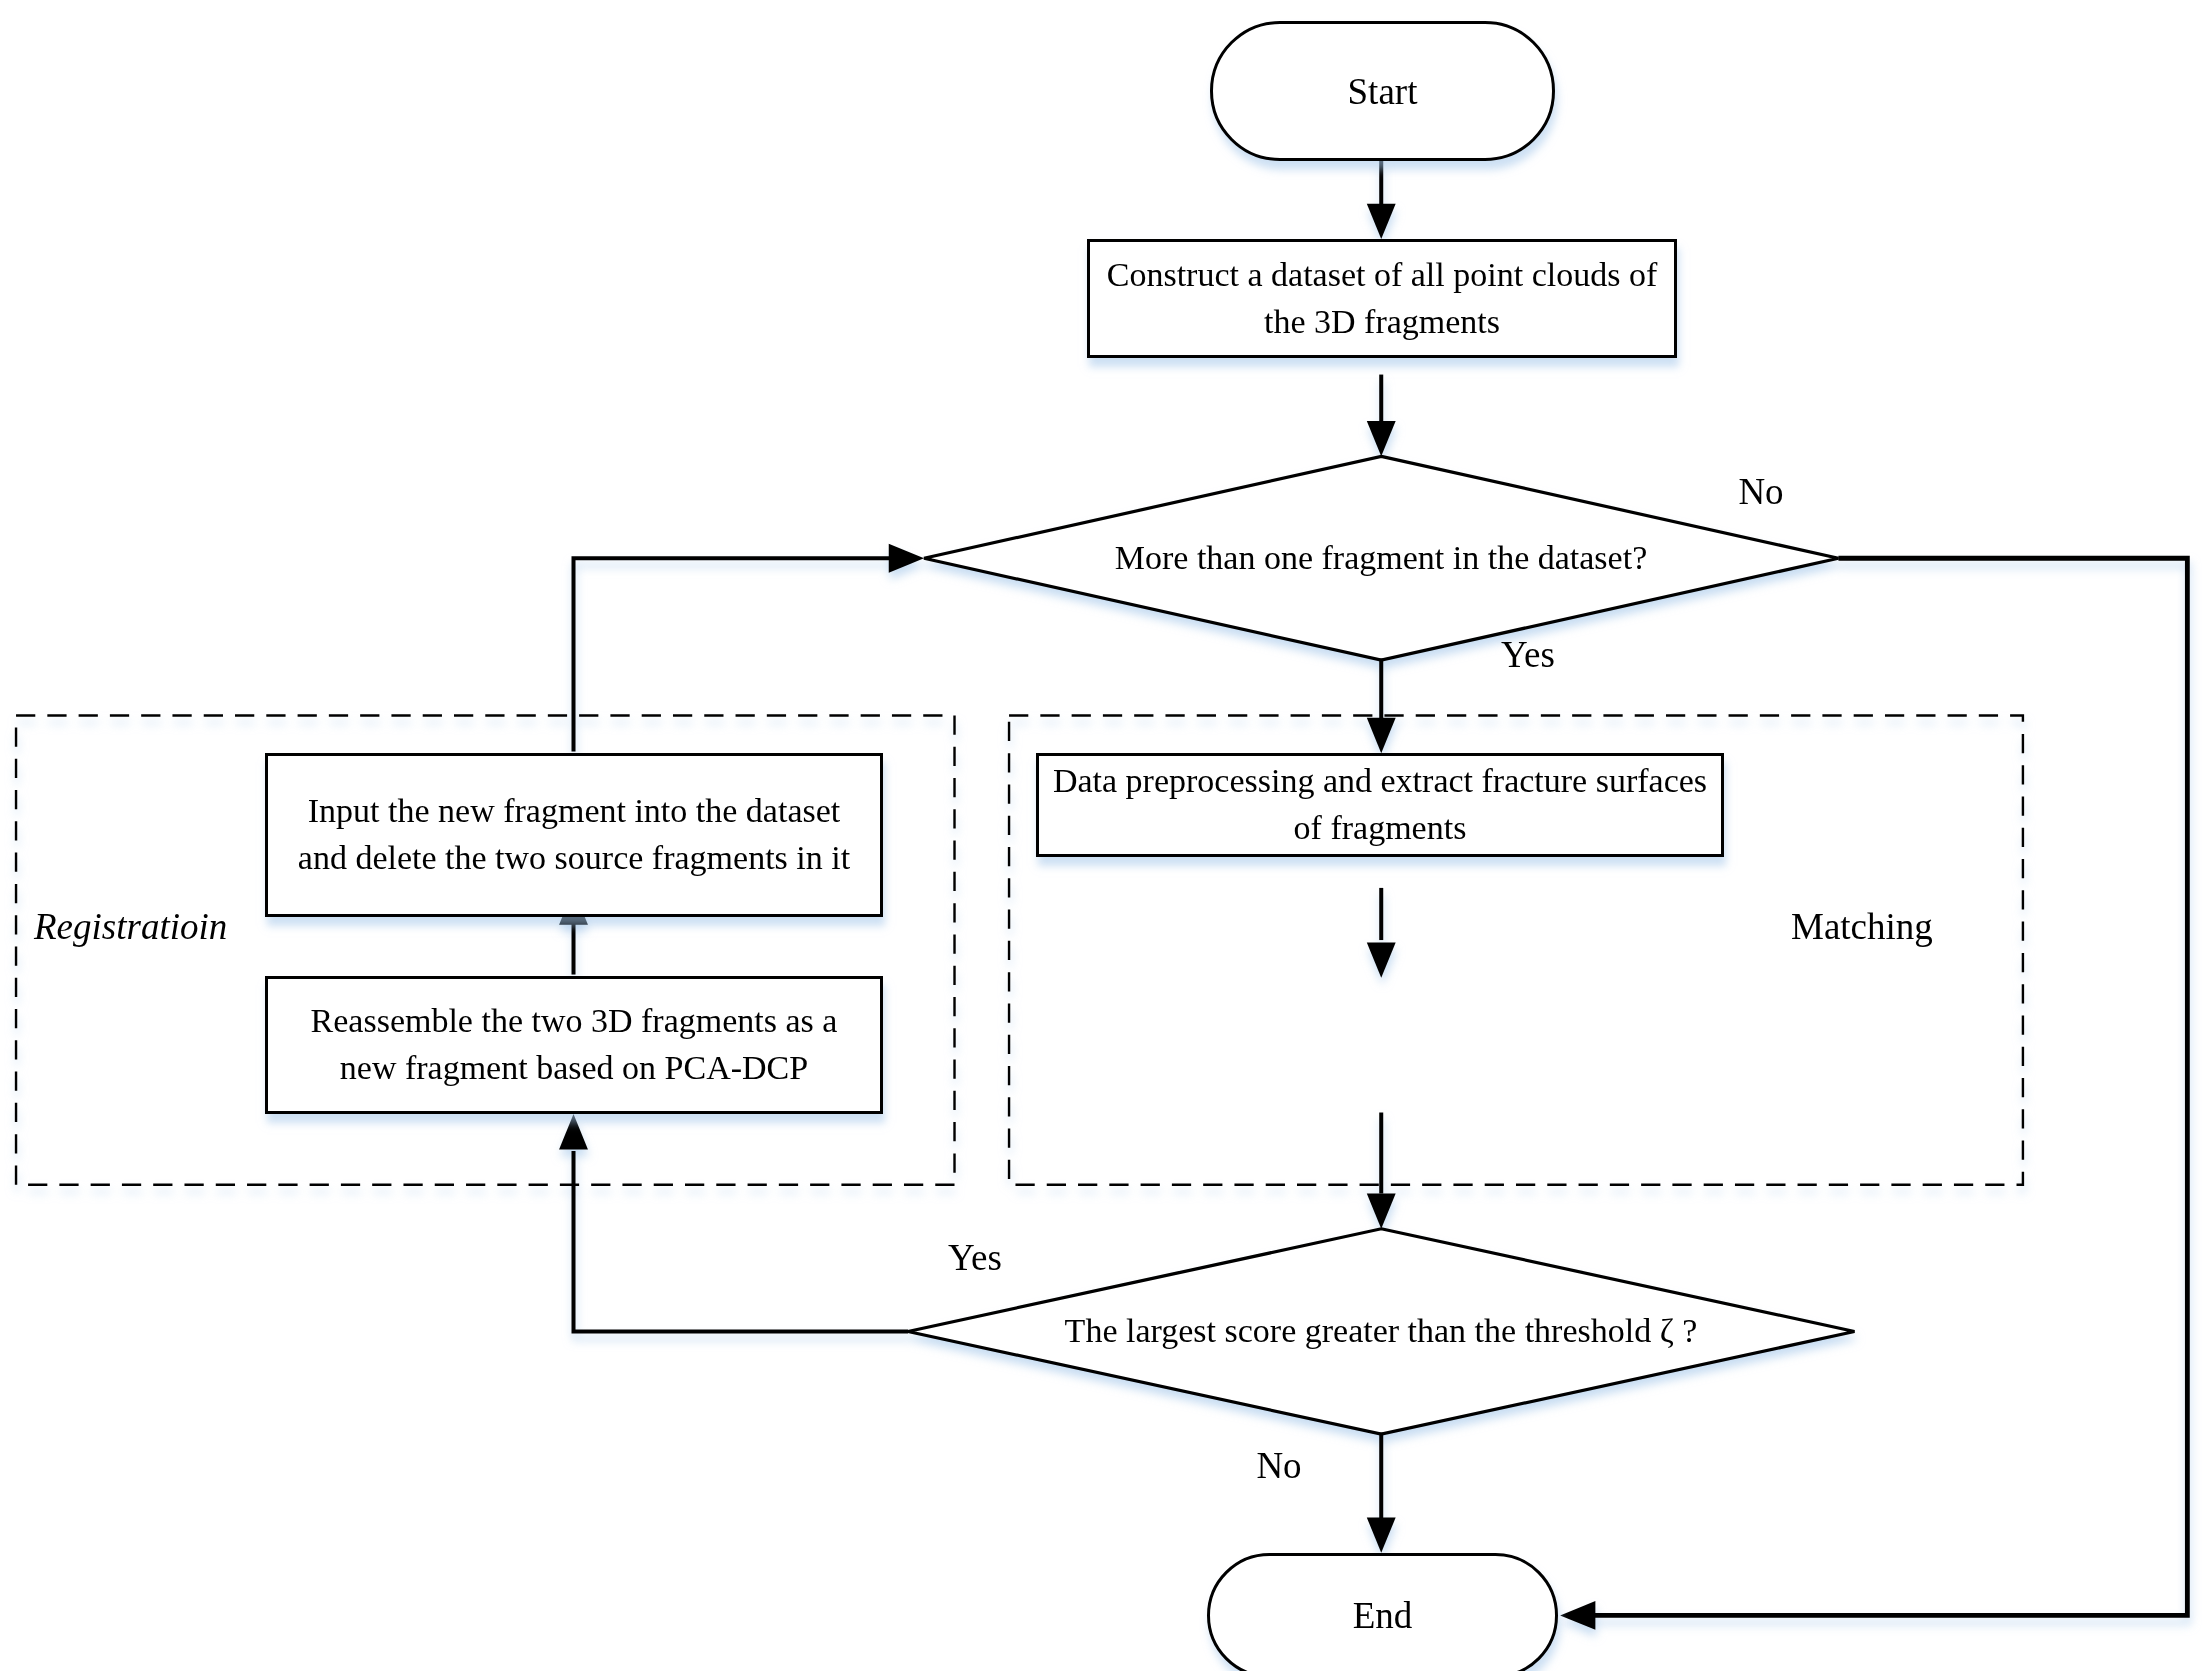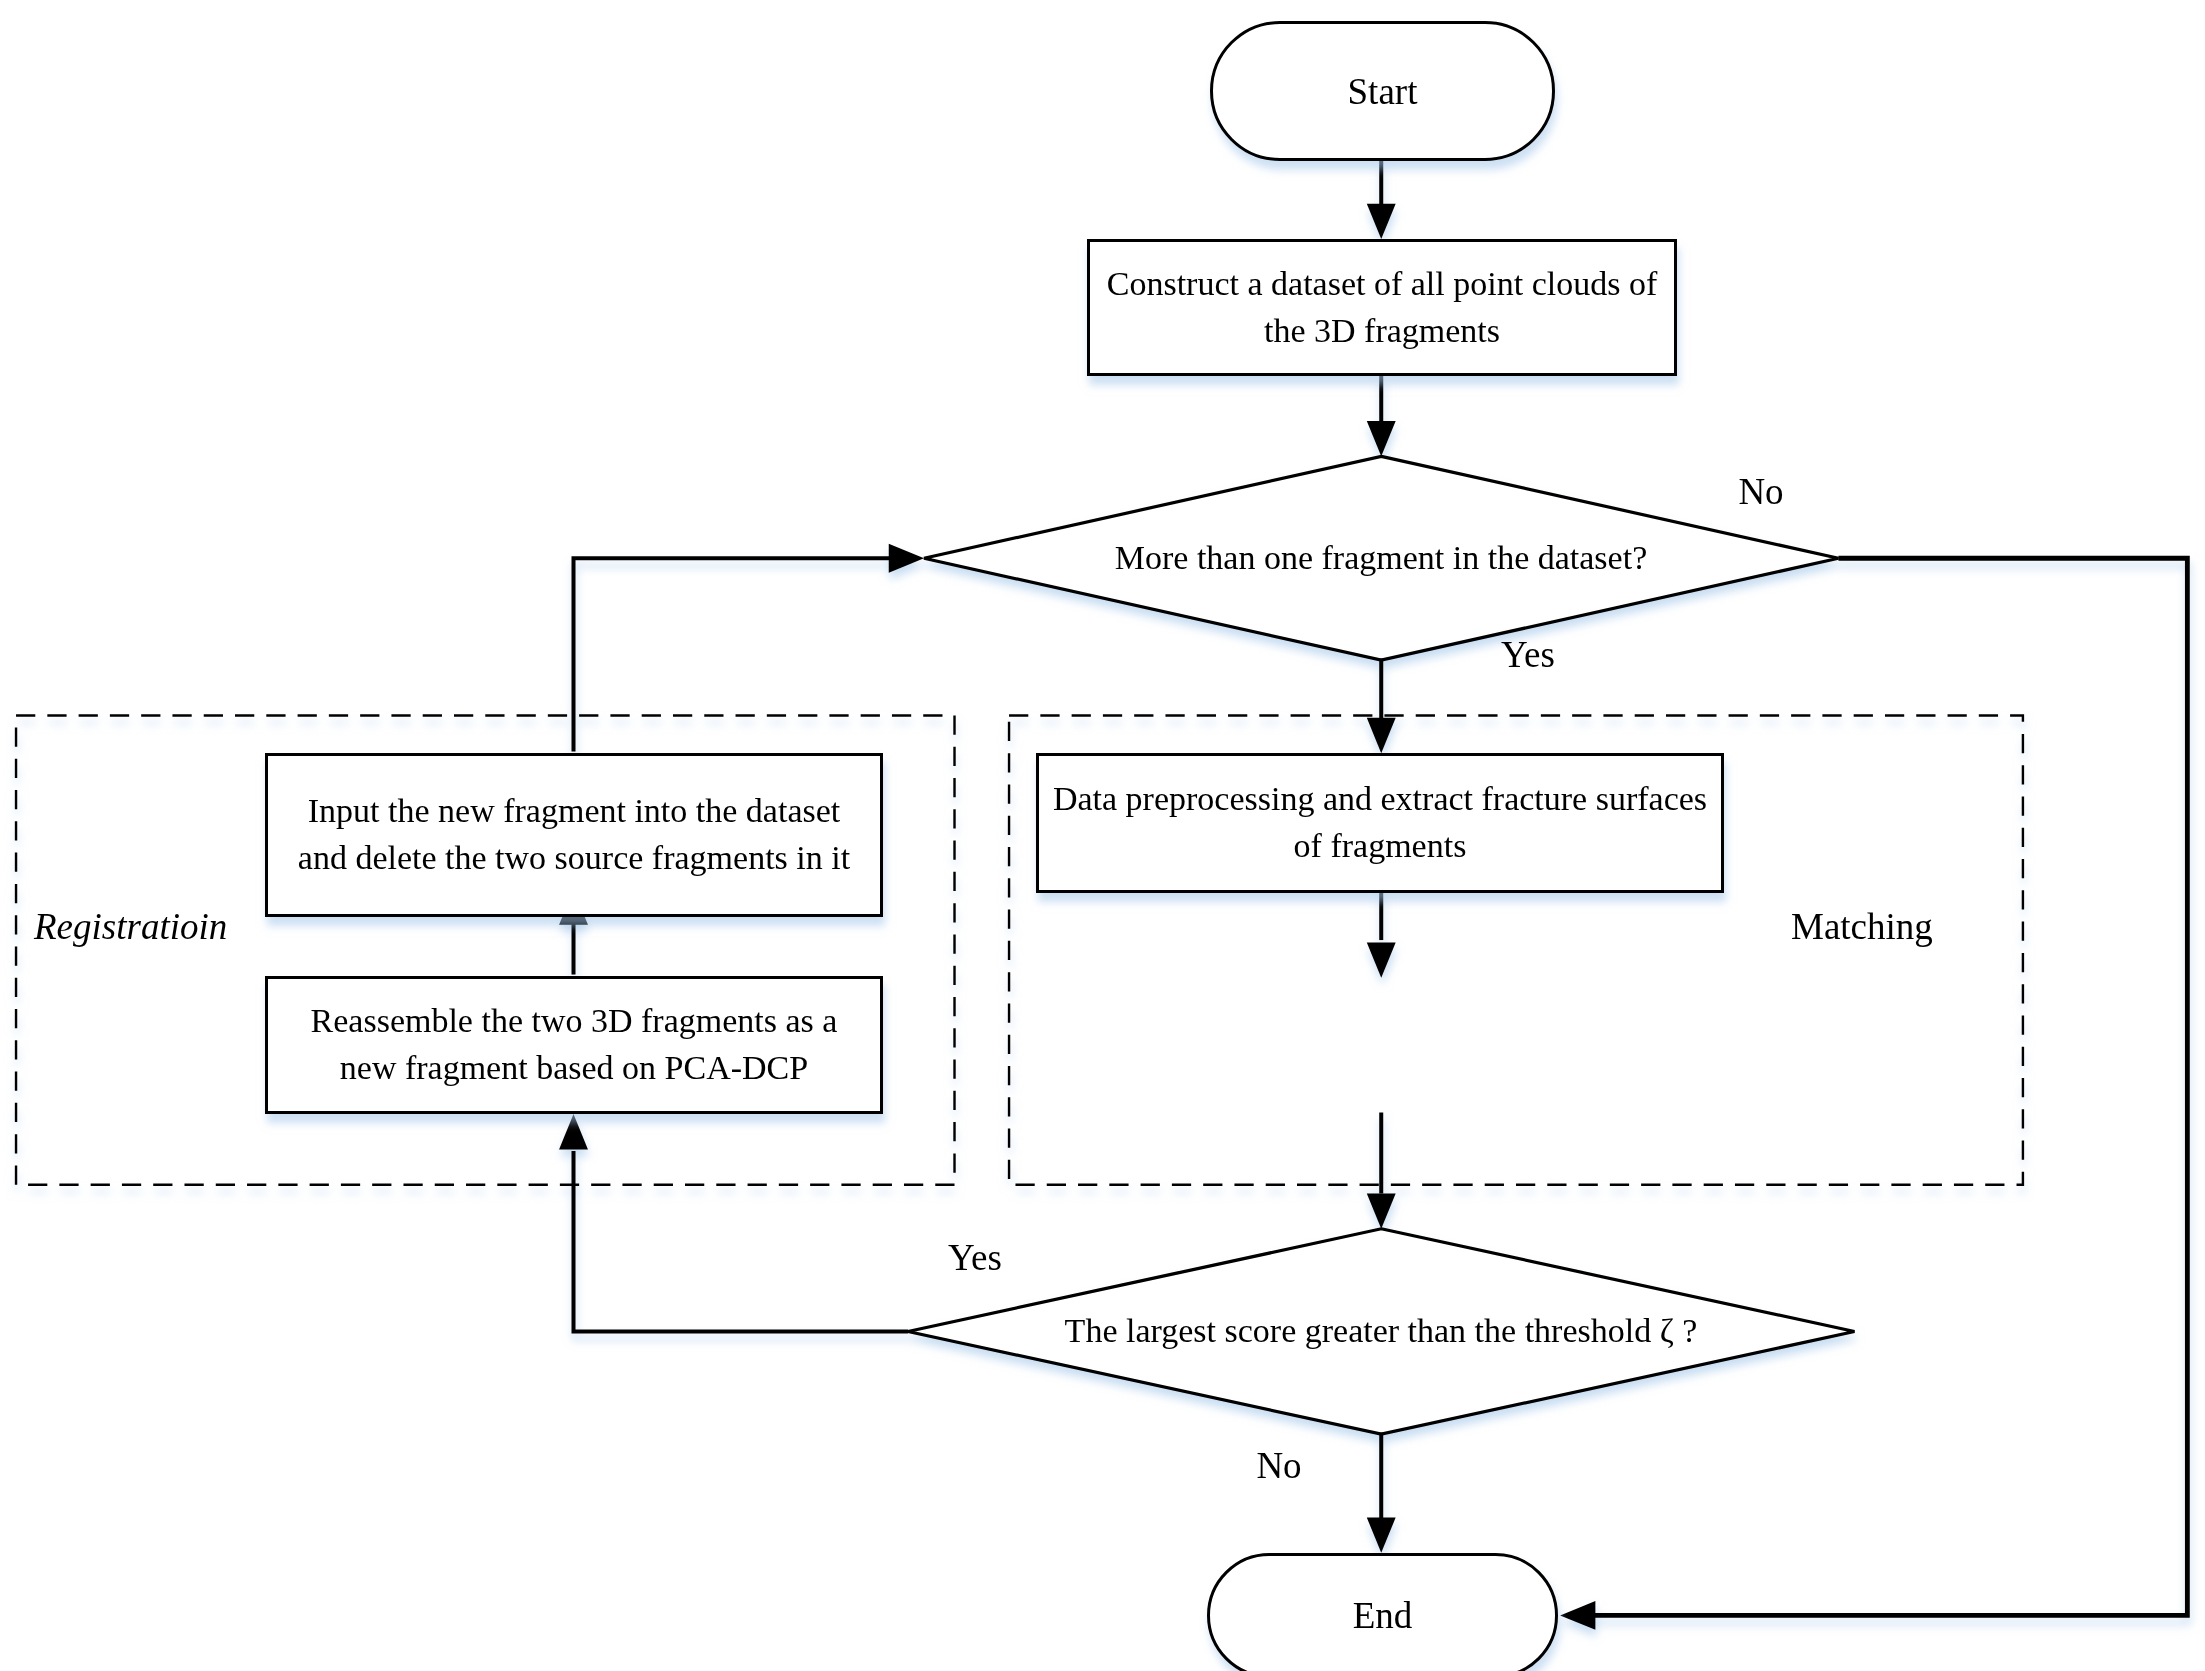--- a/index.html
+++ b/index.html
@@ -105,25 +105,25 @@
   </svg>
 
   <div class="node stadium" style="left:1210px; top:10.4px; width:345px; height:140px;">
     <span>Start</span>
   </div>
 
   <div class="node stadium" style="left:1207px; top:1542px; width:351px; height:125px;">
     <span>End</span>
   </div>
 
-  <div class="node" style="left:1087px; top:228px; width:590px; height:137px;">
+  <div class="node" style="left:1087px; top:228px; width:590px; height:119px;">
     <span>Construct a dataset of all point clouds of the 3D fragments</span>
   </div>
 
-  <div class="node" style="left:1036px; top:742px; width:688px; height:140px;">
+  <div class="node" style="left:1036px; top:742px; width:688px; height:104px;">
     <span>Data preprocessing and extract fracture surfaces of fragments</span>
   </div>
 
 
   <div class="node" style="left:265px; top:742px; width:618px; height:164px;">
     <span>Input the new fragment into the dataset and delete the two source fragments in it</span>
   </div>
 
   <div class="node" style="left:265px; top:965px; width:618px; height:138px;justify-content:center;">
     <span>Reassemble the two 3D fragments as a new fragment based on PCA-DCP</span>

